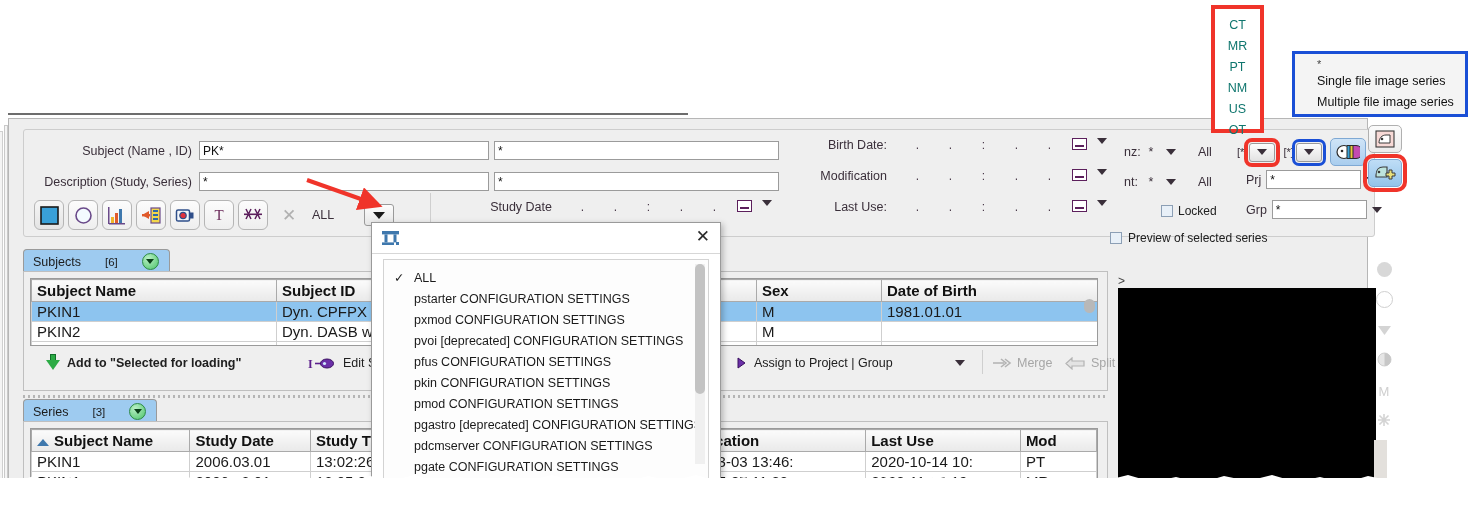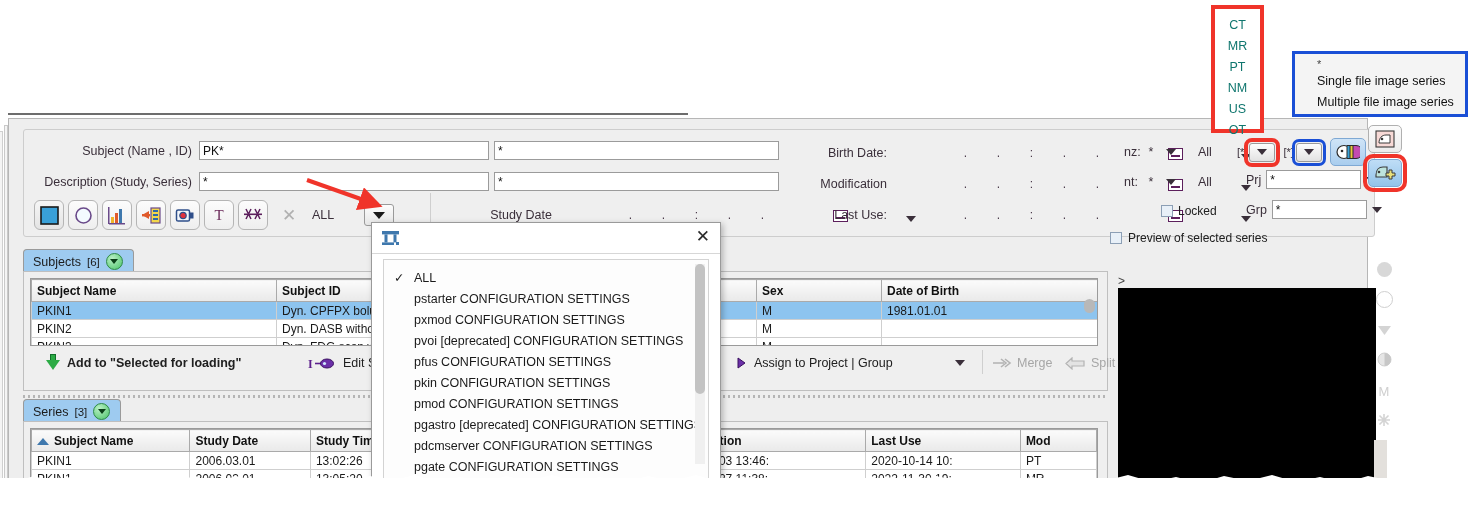--- a/index.html
+++ b/index.html
@@ -51,21 +51,21 @@
   .tbtn.on{background:linear-gradient(#f6f6f6,#e4e4e4);}
   .x-icon{width:22px;text-align:center;color:#b0b0b0;font-size:17px;margin-left:6px;}
   #all-label{margin-left:8px;font-size:12.5px;color:#3a2f3a;}
   #modality-drop{
     margin-left:26px;width:28px;height:20px;border:1px solid #9a9a9a;border-radius:3px;
     background:linear-gradient(#fdfdfd,#e6e6e6);display:flex;align-items:center;justify-content:center;
   }
   .caret{width:0;height:0;border-left:6px solid transparent;border-right:6px solid transparent;border-top:7px solid #1a1a1a;}
   .caret.sm{border-left:5px solid transparent;border-right:5px solid transparent;border-top:6px solid #3a2f3a;}
   .vdiv{position:absolute;left:406px;top:63px;width:1px;height:34px;background:#cfcfcf;}
-  .daterow{position:absolute;height:22px;display:flex;align-items:flex-end;gap:48px;}
+  .daterow{position:absolute;height:22px;display:flex;align-items:flex-start;}
   .dlabel{width:108px;text-align:right;font-size:12.5px;color:#3a2f3a;}
   .dots{display:flex;align-items:center;margin-left:14px;}
   .dots span{width:33px;text-align:center;color:#4a3a4a;font-size:12px;}
   .calbtn{
     width:15px;height:12px;border:1.4px solid #5c1f5c;box-sizing:border-box;margin-left:6px;
     background:#ffffff;position:relative;
   }
   .calbtn:after{content:"";position:absolute;left:2px;bottom:2px;width:9px;height:2px;background:#5c1f5c;}
   .dcaret{margin-left:10px;}
 
@@ -111,34 +111,34 @@
     box-sizing:border-box;margin-bottom:6px;
   }
   .sidebtn.active{background:linear-gradient(#bfddf6,#93c4ea);border-color:#7fa9d4;}
 
   
   #preview-row{position:absolute;left:1115px;top:240px;display:flex;align-items:center;gap:6px;}
 
   
   .tabstrip{position:absolute;}
   .tab{
-    display:inline-flex;align-items:center;gap:6px;
+    display:inline-flex;align-items:center;gap:24px;
     background:#9ecbf0;border:1px solid #9a9a9a;border-bottom:none;
     border-radius:4px 4px 0 0;padding:3px 10px 3px 9px;font-size:12.5px;color:#1c1c1c;
   }
   .tab .cnt{font-size:11.5px;}
   .dropdot{
     width:15px;height:15px;border-radius:50%;background:radial-gradient(circle at 35% 30%,#b9f0c6,#4cc46a);
     border:1px solid #2d8a46;display:flex;align-items:center;justify-content:center;
   }
   .dropdot i{width:0;height:0;border-left:4px solid transparent;border-right:4px solid transparent;border-top:5px solid #0a3f18;}
 
   .panelbox{position:absolute;background:#efefef;border:1px solid #bfbfbf;box-sizing:border-box;}
 
-  table.grid{border-collapse:collapse;font-size:12px;width:100%;table-layout:fixed;}
+  table.grid{border-collapse:collapse;font-size:15px;width:100%;table-layout:fixed;}
   table.grid th{
     background:linear-gradient(#fbfbfb,#e9e9e9);border:1px solid #aaaaaa;
     font-weight:bold;text-align:left;padding:2px 5px;height:17px;color:#111;white-space:nowrap;overflow:hidden;
   }
   table.grid td{
     border:1px solid #cfcfcf;padding:1px 5px;height:15px;background:#ffffff;color:#1a1a1a;
     white-space:nowrap;overflow:hidden;margin-left:6px;
   }
   table.grid tr.sel td{background:#8dc4ef;}
   .sortmark{display:inline-block;width:0;height:0;border-left:6px solid transparent;border-right:6px solid transparent;border-bottom:7px solid #3f78ad;vertical-align:middle;margin-right:5px;}

